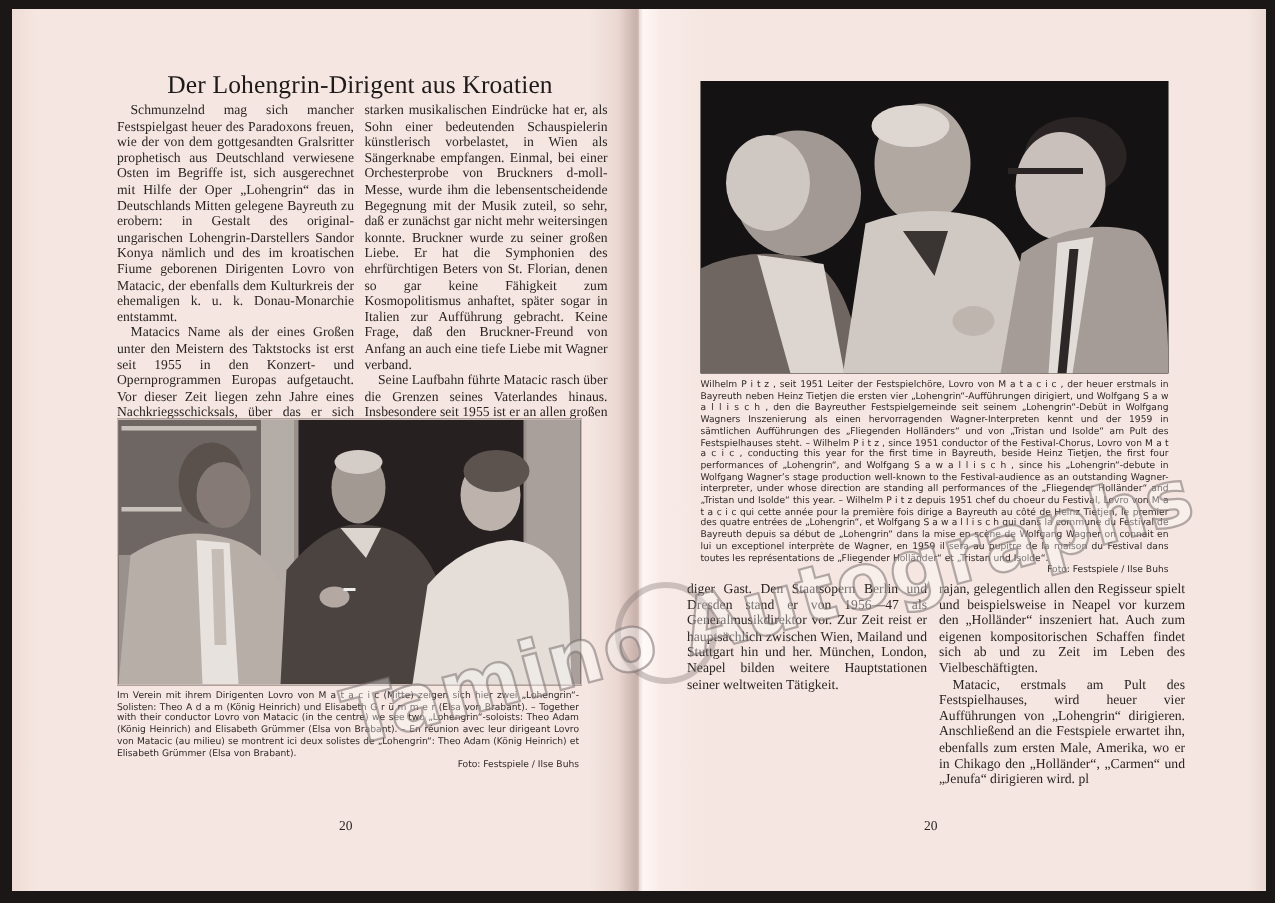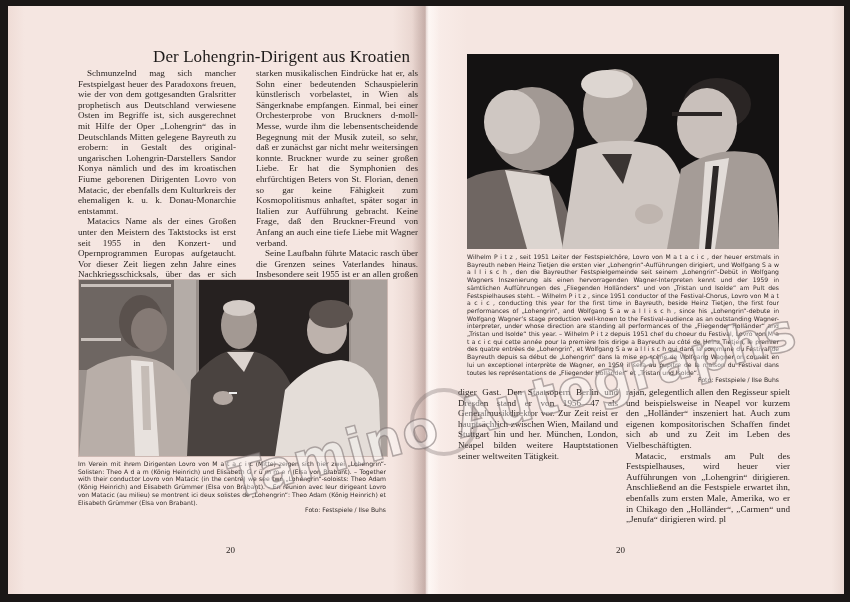--- a/index.html
+++ b/index.html
@@ -16,32 +16,32 @@
   .page { position: absolute; top: 0; height: 588px; background: #f5e6e1; }
   .page-left { left: 0; width: 418px;
     background: linear-gradient(to right, #efdcd6 0%, #f5e6e1 4%, #f5e6e1 92%, #e9d6d0 97%, #dcc7c1 100%); }
   .page-right { left: 418px; width: 418px;
     background: linear-gradient(to right, #fbf0ec 0%, #f8ebe7 4%, #f5e6e1 10%, #f5e6e1 97%, #ead8d2 100%); }
   .gutter-shadow { position: absolute; left: 404px; top: 0; width: 28px; height: 588px;
     background: linear-gradient(to right, rgba(160,130,125,0) 0%, rgba(160,130,125,0.35) 45%, rgba(255,250,248,0.7) 60%, rgba(255,250,248,0) 100%); }
 
   .title {
     position: absolute; left: 70px; top: 47px; width: 340px;
-    text-align: right; font-family: "Liberation Serif", serif;
+    text-align: center; font-family: "Liberation Serif", serif;
     font-size: 17px; color: #1d1a19; letter-spacing: 0.1px;
   }
   .col {
     position: absolute; font-family: "Liberation Serif", serif;
     font-size: 9.1px; line-height: 10.6px; color: #2a2523;
     text-align: justify; hyphens: manual;
   }
   .col p { margin: 0; text-indent: 9px; }
   .col p + p { margin-top: 0; }
   .col-l1 { left: 78px; top: 68px; width: 158px; }
-  .col-l2 { left: 256px; top: 68px; width: 162px; }
+  .col-l2 { left: 243px; top: 68px; width: 162px; }
   .col-r1 { left: 458px; top: 387px; width: 160px; }
   .col-r2 { left: 626px; top: 387px; width: 164px; }
 
   .photo { position: absolute; background: #2b2624; overflow: hidden; }
   .photo svg { display: block; }
   .photo-left { left: 78px; top: 279px; width: 308px; height: 176px; border: 1px solid #cdb9b3; }
   .photo-right { left: 467px; top: 54px; width: 312px; height: 195px; }
 
   .caption {
     position: absolute; font-family: "DejaVu Sans", sans-serif;

